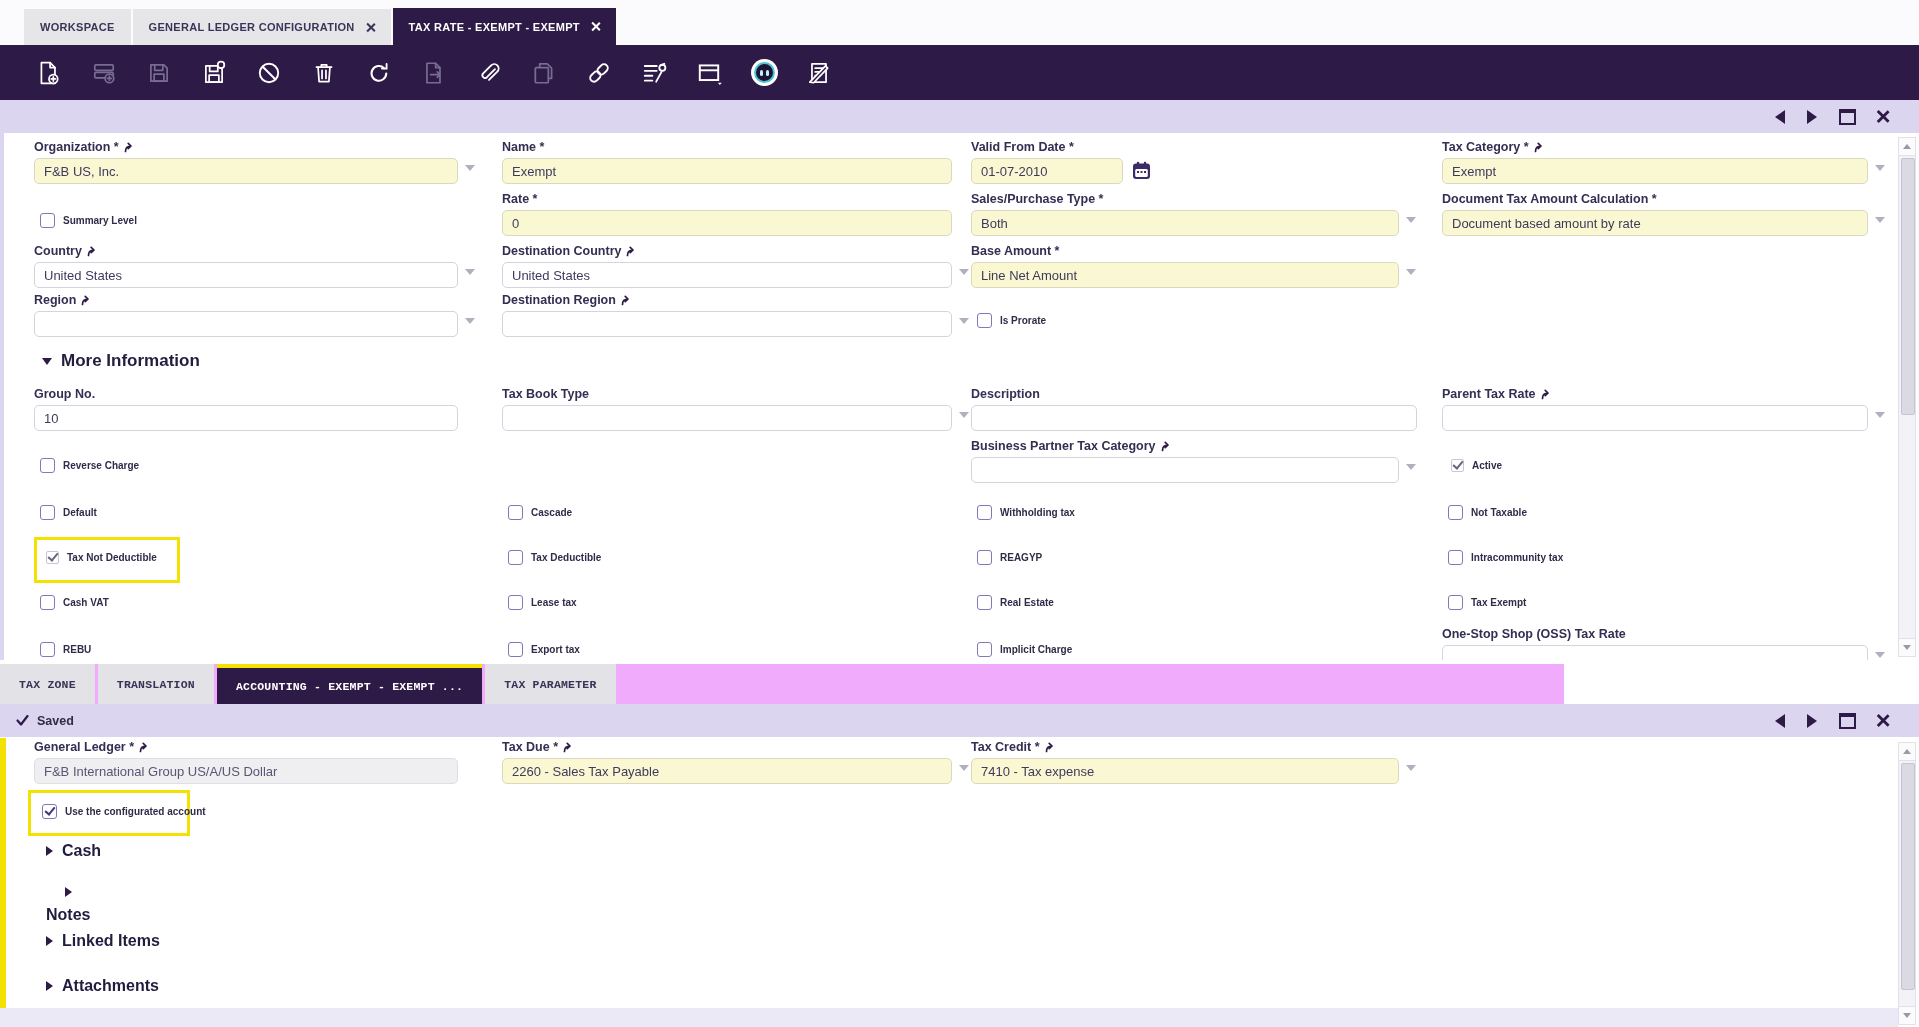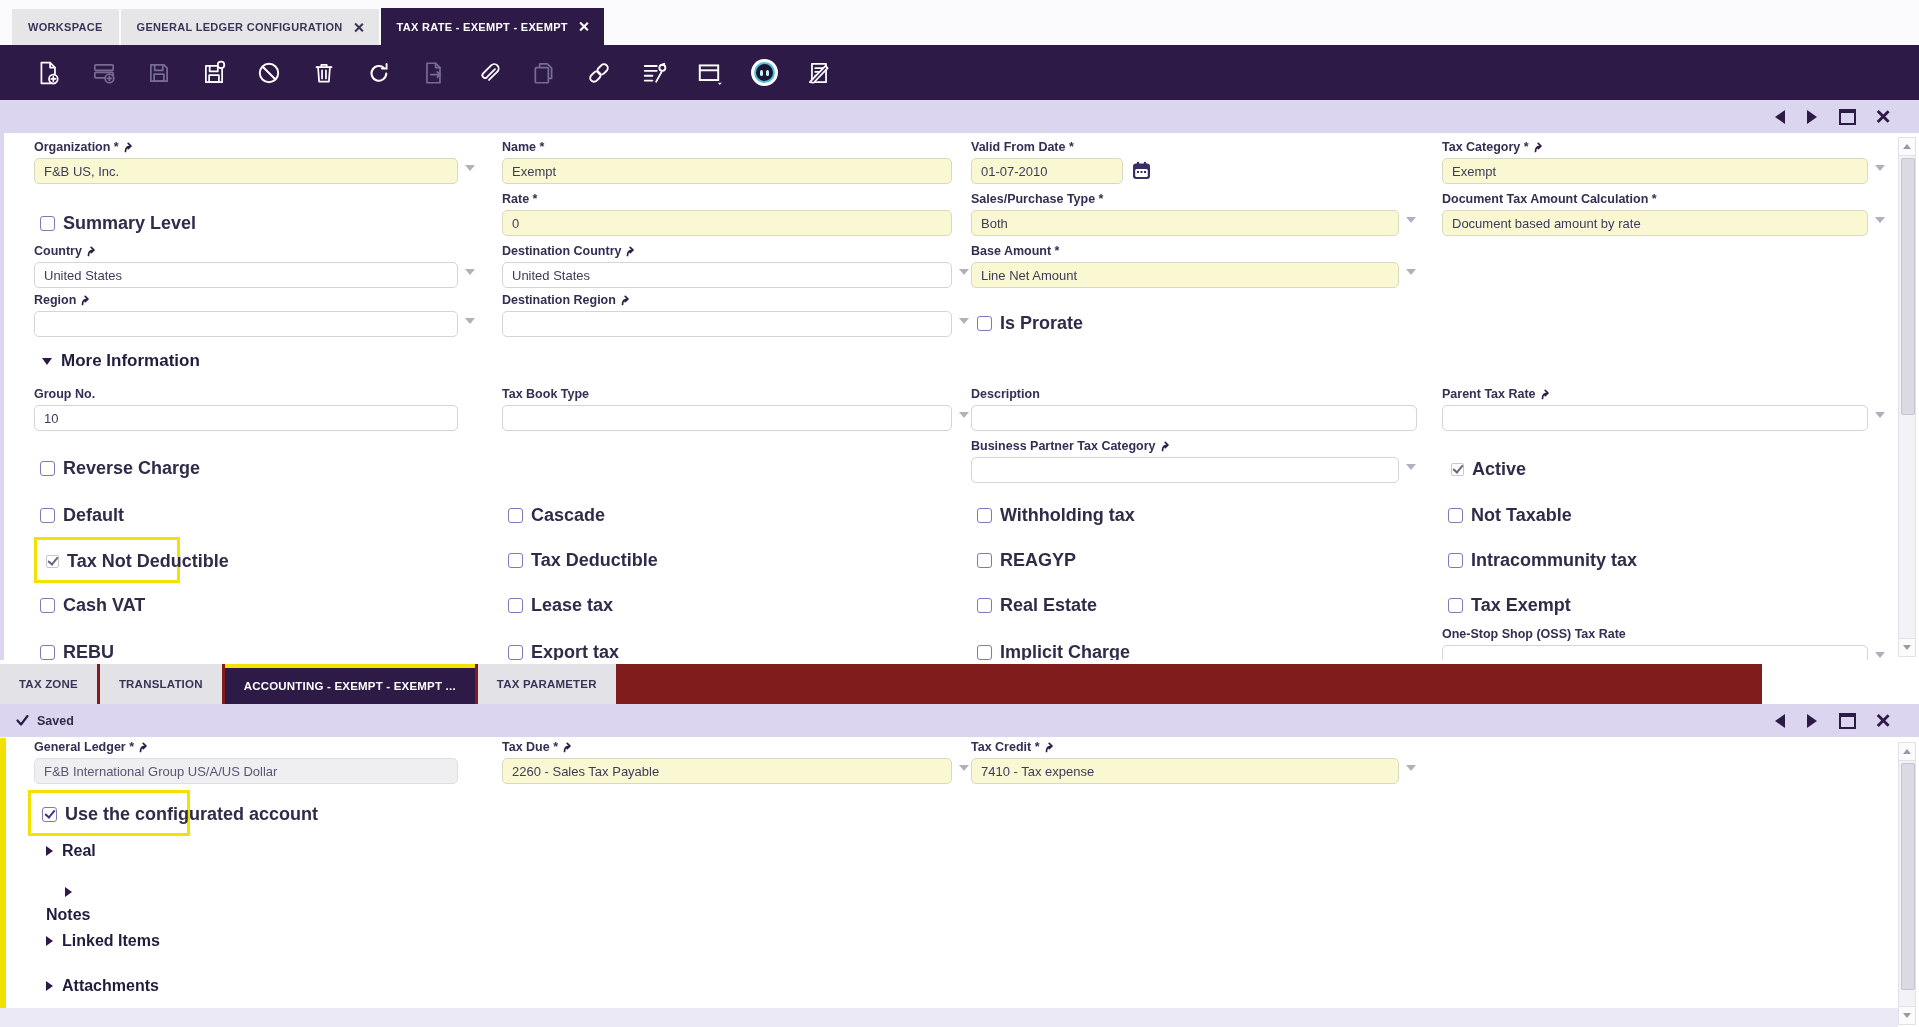--- a/index.html
+++ b/index.html
@@ -1,20 +1,20 @@
 <!DOCTYPE html>
 <html><head>
 <meta charset="utf-8">
 <style>
   html,body{margin:0;padding:0;background:#fff;}
   .page{position:relative;width:1919px;height:1027px;overflow:hidden;
         font-family:"Liberation Sans",sans-serif;background:#fff;}
 
   
-  .wtabs{position:absolute;left:0;top:0;width:1919px;height:45px;background:#FBFAFC;display:flex;align-items:flex-end;padding-left:12px;box-sizing:border-box;}
+  .wtabs{position:absolute;left:0;top:0;width:1919px;height:45px;background:#FBFAFC;display:flex;align-items:flex-end;padding-left:24px;box-sizing:border-box;}
   .wtab{height:36px;display:flex;align-items:center;gap:11px;padding:0 16px;margin-right:2px;
         background:#E6E5E8;color:#3A3558;font-size:11px;font-weight:700;letter-spacing:.3px;cursor:pointer;}
   .wtab.active{background:#2E1A47;color:#fff;height:37px;}
   .xicon{display:inline-block;width:9px;height:9px;position:relative;}
   .xicon::before,.xicon::after{content:"";position:absolute;left:4px;top:-1px;width:1.8px;height:11px;background:currentColor;}
   .xicon::before{transform:rotate(45deg);} .xicon::after{transform:rotate(-45deg);}
 
   
   .toolbar{position:absolute;left:0;top:45px;width:1919px;height:55px;background:#2E1A47;display:flex;align-items:center;padding-left:34px;box-sizing:border-box;}
   .tbtn{width:30px;height:30px;margin-right:25px;display:flex;align-items:center;justify-content:center;cursor:pointer;}
@@ -45,29 +45,29 @@
   .inp.yel{background:#FAF8D2;border-color:#DCD8BE;}
   .inp.gry{background:#EFEEF1;border-color:#E0DEE4;color:#5A5574;}
   .pk{position:absolute;right:-17px;top:25px;width:0;height:0;border-left:5.5px solid transparent;border-right:5.5px solid transparent;border-top:6.5px solid #B3AFBF;cursor:pointer;}
   .calbtn{position:absolute;right:-28px;top:21px;cursor:pointer;}
 
   .ck{position:absolute;display:flex;align-items:center;gap:8px;}
   .ckb{width:15px;height:15px;border:1.6px solid #8178B8;border-radius:3px;background:#fff;box-sizing:border-box;flex:0 0 auto;cursor:pointer;position:relative;}
   .ckb.rochk{width:13px;height:13px;border:1px solid #C9C6D2;border-radius:2px;}
   .ckb.rochk::after{content:"";position:absolute;left:3px;top:-1px;width:4px;height:8px;border-right:2px solid #6A657F;border-bottom:2px solid #6A657F;transform:rotate(40deg);}
   .ckb.chk::after{content:"";position:absolute;left:3.5px;top:0px;width:4px;height:8px;border-right:2px solid #42377E;border-bottom:2px solid #42377E;transform:rotate(40deg);}
-  .cklb{font-size:18px;font-weight:700;color:#302B49;white-space:nowrap;}
+  .cklb{font-size:10px;font-weight:700;color:#302B49;white-space:nowrap;}
   .hl{position:absolute;border:3px solid #F3E104;box-sizing:border-box;}
 
   .sec{position:absolute;display:flex;align-items:center;gap:9px;font-weight:700;color:#221C3E;cursor:pointer;}
   .tri-r{width:0;height:0;border-top:5.5px solid transparent;border-bottom:5.5px solid transparent;border-left:7px solid #2E1A47;}
   .tri-d{width:0;height:0;border-left:5.5px solid transparent;border-right:5.5px solid transparent;border-top:7px solid #2E1A47;}
 
   
-  .ctabs{position:absolute;left:0;top:664px;width:1762px;height:40px;background:#7f1d1d;display:flex;}
+  .ctabs{position:absolute;left:0;top:664px;width:1564px;height:40px;background:#f0abfc;display:flex;font-family:Liberation Mono, monospace;}
   .ctab{height:40px;display:flex;align-items:center;padding:0 19px;margin-right:3px;background:#E3E2E6;
         color:#393357;font-size:11.5px;font-weight:700;letter-spacing:.2px;box-sizing:border-box;cursor:pointer;}
   .ctab.active{background:#2E1A47;color:#fff;border-top:4px solid #F3E104;}
 
   
   .sb{position:absolute;width:18px;background:#F3F2F6;border:1px solid #E2E0E8;box-sizing:border-box;}
   .sb .sbtn{height:17px;display:flex;align-items:center;justify-content:center;background:#FBFBFC;cursor:pointer;}
   .sb .sbtn.up{border-bottom:1px solid #E2E0E8;}
   .sb .sbtn.dn{position:absolute;bottom:0;left:0;right:0;border-top:1px solid #E2E0E8;}
   .sb .thumb{position:absolute;left:2px;width:12px;background:#DBD9E2;border:1px solid #C7C4D1;border-radius:2px;cursor:pointer;}
@@ -536,21 +536,21 @@
     </div>
 
     <div class="hl" style="left:28px;top:52px;width:162px;height:46px;"></div>
     <div class="ck" style="left:42px;top:66px;gap:8px;">
       <span class="ckb chk"></span>
       <span class="cklb">Use the configurated account</span>
     </div>
 
     <div class="sec" style="left:46px;top:104px;font-size:16px;">
       <span class="tri-r"></span>
-      <span>Real</span>
+      <span>Cash</span>
     </div>
     <div class="sec" style="left:46px;top:149px;font-size:16px;flex-direction:column;">
       <span class="tri-r"></span>
       <span>Notes</span>
     </div>
     <div class="sec" style="left:46px;top:194px;font-size:16px;">
       <span class="tri-r"></span>
       <span>Linked Items</span>
     </div>
     <div class="sec" style="left:46px;top:239px;font-size:16px;">

